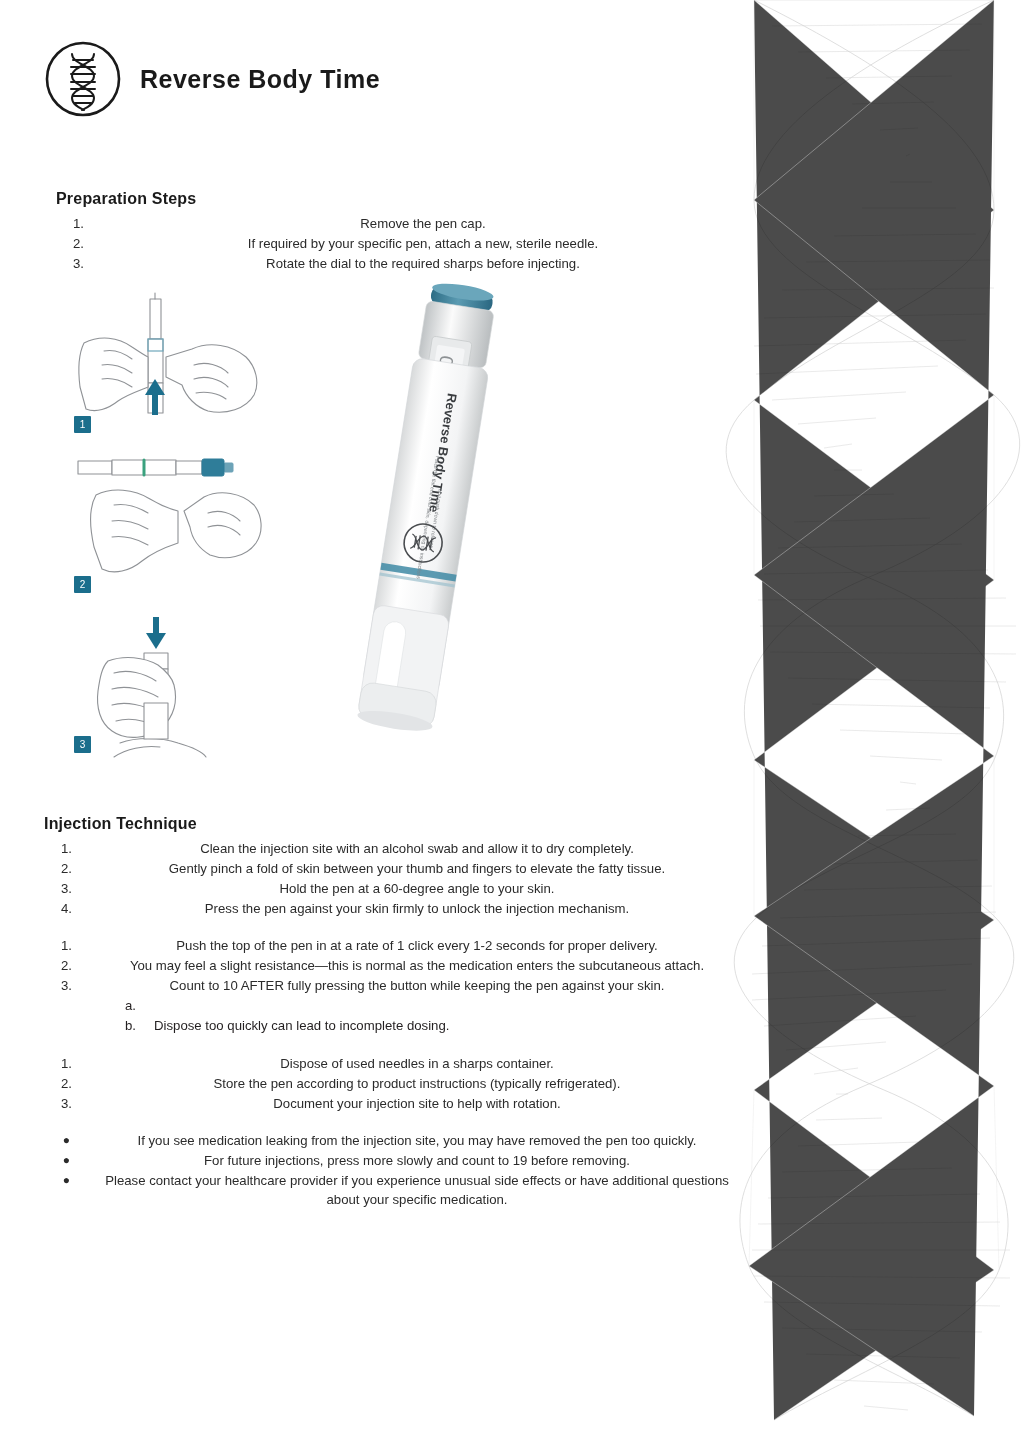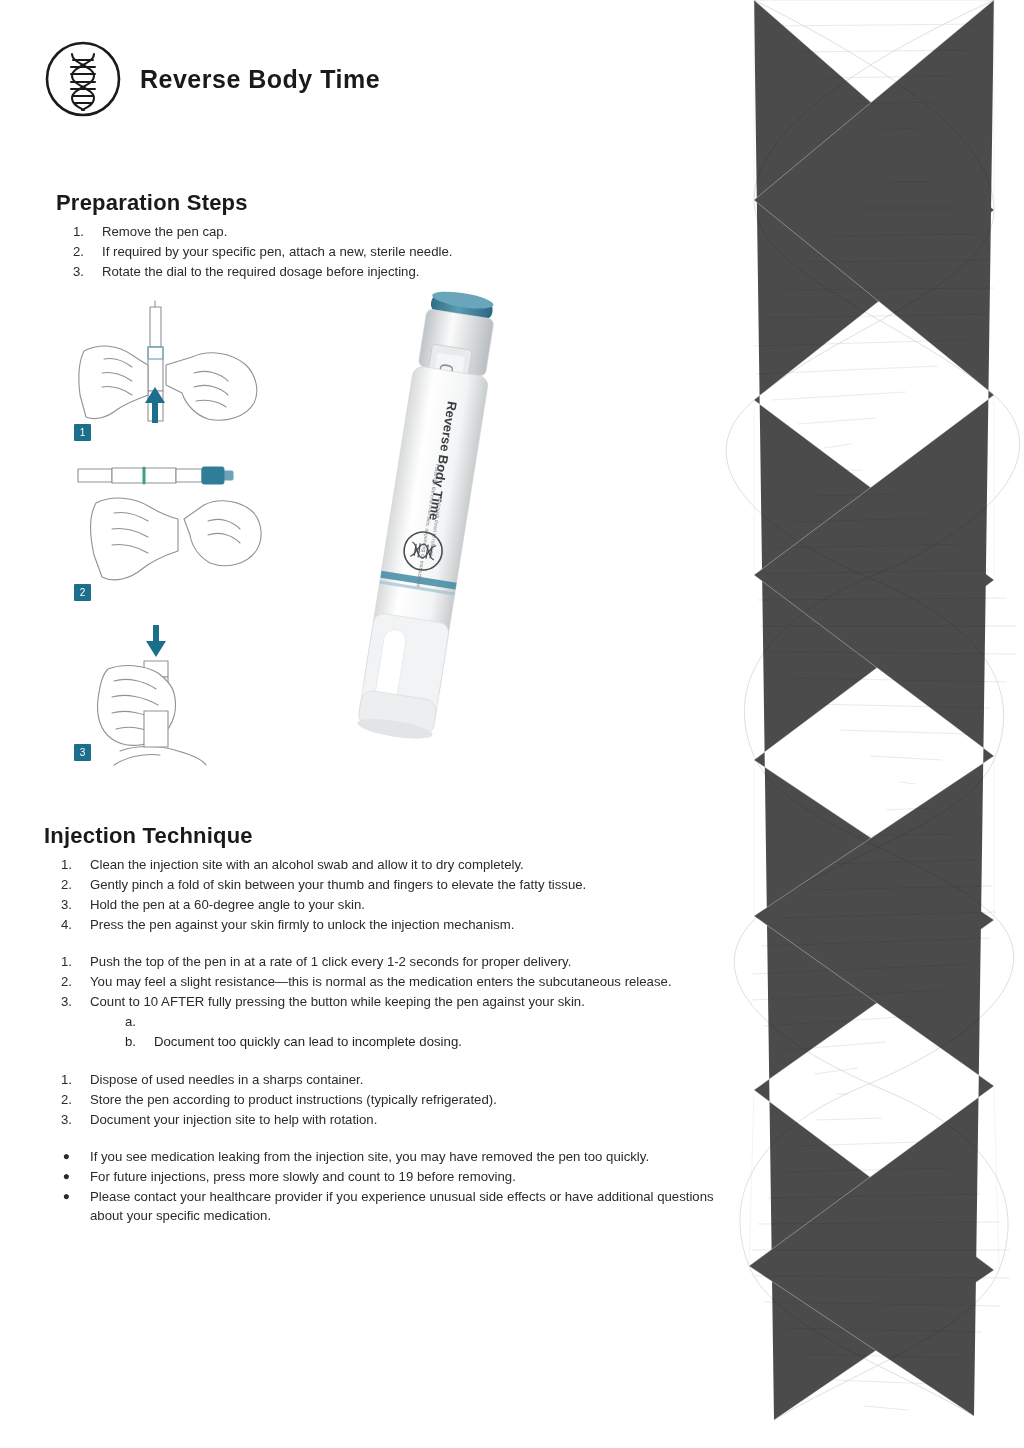--- a/index.html
+++ b/index.html
@@ -51,21 +51,21 @@
 
   
   .content {
     position: absolute;
     left: 44px;
     top: 190px;
     width: 700px;
   }
 
   h2.section-title {
-    font-size: 22px;
+    font-size: 16px;
     font-weight: bold;
     color: #1a1a1a;
     margin: 0 0 6px 0;
     letter-spacing: 0.2px;
   }
   .section {
     margin-bottom: 18px;
   }
   .section.first h2.section-title { margin-left: 12px; }
 
@@ -92,21 +92,21 @@
   }
   ul.bullets li .marker {
     width: 46px;
     flex: 0 0 46px;
     text-align: right;
     padding-right: 20px;
     box-sizing: border-box;
     font-size: 12px;
     line-height: 19px;
   }
-  ol.steps li .txt, ul.bullets li .txt { flex: 1 1 auto; }
+  ol.steps li .txt, ul.bullets li .txt { flex: 1 1 auto; text-align: center; }
 
   ol.substeps {
     margin: 0;
     padding: 0;
     list-style: none;
   }
   ol.substeps li {
     display: flex;
     align-items: flex-start;
     font-size: 13.2px;
@@ -262,21 +262,21 @@
       <li>
         <span class="marker">1.</span>
         <span class="txt">Remove the pen cap.</span>
       </li>
       <li>
         <span class="marker">2.</span>
         <span class="txt">If required by your specific pen, attach a new, sterile needle.</span>
       </li>
       <li>
         <span class="marker">3.</span>
-        <span class="txt">Rotate the dial to the required dosage before injecting.</span>
+        <span class="txt">Rotate the dial to the required sharps before injecting.</span>
       </li>
     </ol>
   </div>
 
   <div class="figure">
 
     <div class="steps-strip">
 
       <div class="step-fig">
         <svg width="190" height="150" viewBox="0 0 190 150" xmlns="http://www.w3.org/2000/svg">
@@ -449,34 +449,34 @@
   </div>
 
   <div class="section">
     <ol class="steps">
       <li>
         <span class="marker">1.</span>
         <span class="txt">Push the top of the pen in at a rate of 1 click every 1-2 seconds for proper delivery.</span>
       </li>
       <li>
         <span class="marker">2.</span>
-        <span class="txt">You may feel a slight resistance—this is normal as the medication enters the subcutaneous release.</span>
+        <span class="txt">You may feel a slight resistance—this is normal as the medication enters the subcutaneous attach.</span>
       </li>
       <li>
         <span class="marker">3.</span>
         <span class="txt">Count to 10 AFTER fully pressing the button while keeping the pen against your skin.</span>
       </li>
     </ol>
     <ol class="substeps">
       <li>
         <span class="marker">a.</span>
       </li>
       <li>
         <span class="marker">b.</span>
-        <span class="txt">Document too quickly can lead to incomplete dosing.</span>
+        <span class="txt">Dispose too quickly can lead to incomplete dosing.</span>
       </li>
     </ol>
   </div>
 
   <div class="section">
     <ol class="steps">
       <li>
         <span class="marker">1.</span>
         <span class="txt">Dispose of used needles in a sharps container.</span>
       </li>

